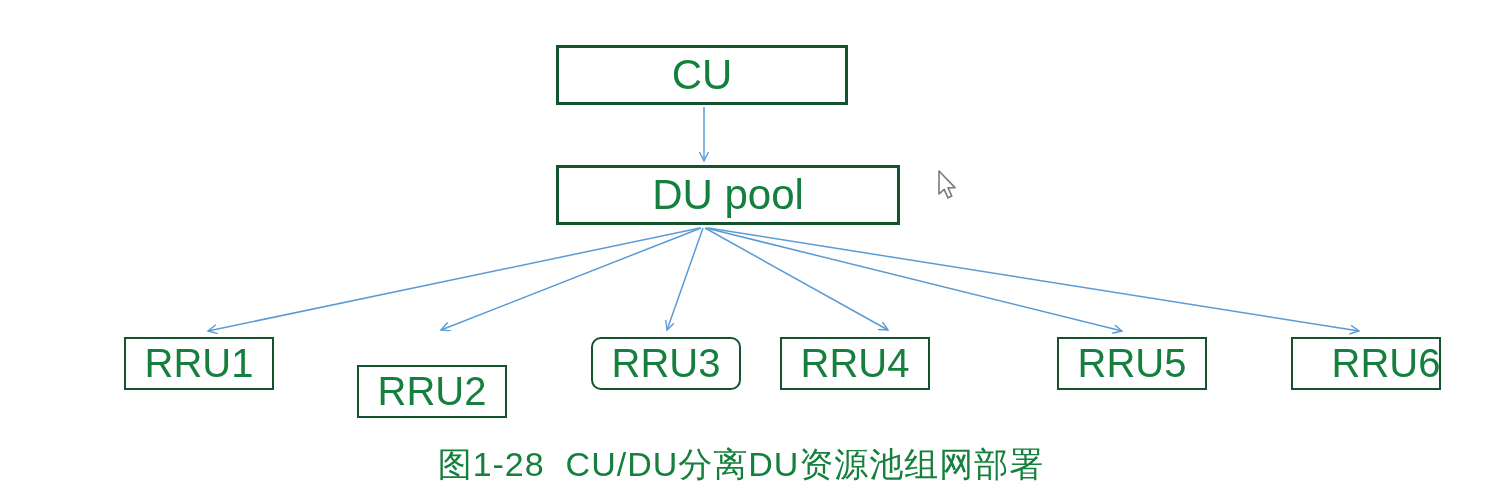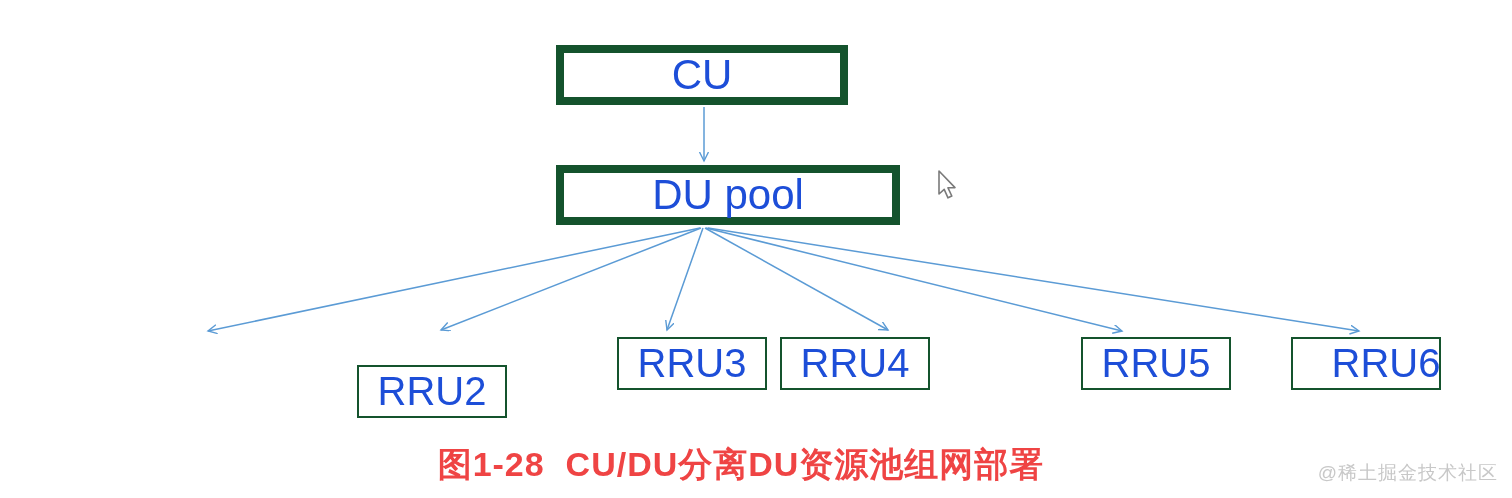--- a/index.html
+++ b/index.html
@@ -7,59 +7,59 @@
     position: relative;
     width: 1512px;
     height: 498px;
     background: #ffffff;
     overflow: hidden;
     font-family: "Liberation Sans", sans-serif;
   }
   .node {
     position: absolute;
     box-sizing: border-box;
-    border: 8px solid #14532d;
+    border: 3px solid #14532d;
     background: #ffffff;
     display: flex;
     align-items: center;
     justify-content: center;
-    color: #1d4ed8;
+    color: #15803d;
   }
   .node.big { font-size: 42px; }
   .node.rru {
     border-width: 2.5px;
     font-size: 40px;
     top: 337px;
     width: 150px;
     height: 53px;
   }
   #cu-box  { left: 556px; top: 45px;  width: 292px; height: 60px; }
   #du-box  { left: 556px; top: 165px; width: 344px; height: 60px; }
   #rru1 { left: 124px; }
   #rru2 { left: 357px; margin-top: 28px; }
-  #rru3 { left: 617px; }
+  #rru3 { left: 591px; border-radius: 10px; }
   #rru4 { left: 780px; }
-  #rru5 { left: 1057px; margin-left: 24px; }
+  #rru5 { left: 1057px; }
   #rru6 { left: 1291px; padding-left: 40px; }
   #edges {
     position: absolute;
     left: 0; top: 0;
     width: 1512px; height: 498px;
     pointer-events: none;
   }
   .caption {
     position: absolute;
     left: 0;
     top: 442px;
     width: 1482px;
     text-align: center;
     font-size: 34px;
-    font-weight: 700;
+    font-weight: 400;
     letter-spacing: 1px;
-    color: #ef4444;
+    color: #15803d;
     white-space: pre;
   }
   .watermark {
     position: absolute;
     right: 14px;
     bottom: 12px;
     font-size: 19px;
     color: #c8c8c8;
     letter-spacing: 1px;
   }
@@ -84,23 +84,23 @@
       <line x1="706" y1="228" x2="1122" y2="331" marker-end="url(#arrowV)"></line>
       <line x1="708" y1="228" x2="1359" y2="331" marker-end="url(#arrowV)"></line>
     </g>
     <path d="M939 171 L939 194 L944.2 189.3 L948 197.8 L951.8 196 L948 187.8 L955 187.6 Z" fill="#ffffff" stroke="#7a7a7a" stroke-width="1.6" stroke-linejoin="round"></path>
   </svg>
 
   <div class="node big" id="cu-box">CU</div>
 
   <div class="node big" id="du-box">DU pool</div>
 
+  <div class="node rru" id="rru1">RRU1</div>
   <div class="node rru" id="rru2">RRU2</div>
   <div class="node rru" id="rru3">RRU3</div>
   <div class="node rru" id="rru4">RRU4</div>
   <div class="node rru" id="rru5">RRU5</div>
   <div class="node rru" id="rru6">RRU6</div>
 
   <div class="caption">图1-28  CU/DU分离DU资源池组网部署</div>
 
-  <div class="watermark">@稀土掘金技术社区</div>
 
 </div>
 
 </body></html>

